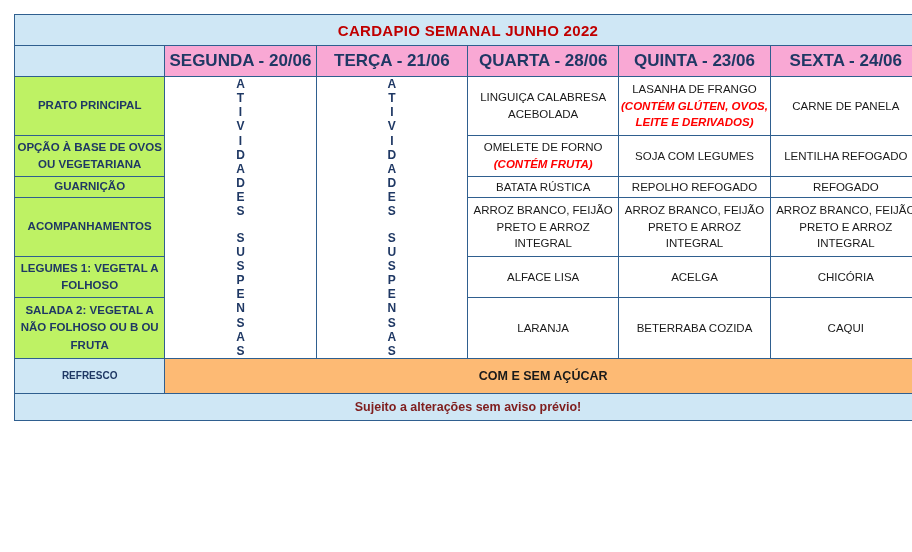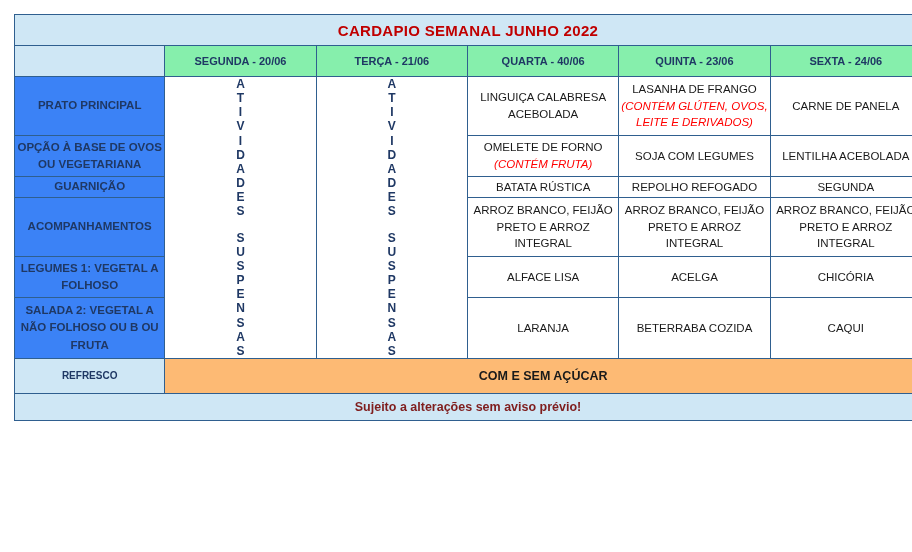--- a/index.html
+++ b/index.html
@@ -28,48 +28,48 @@
   }
   .title-cell {
     background: #cfe7f5;
     color: #c00000;
     font-weight: bold;
     font-size: 15px;
     letter-spacing: 0.3px;
     height: 30px;
   }
   .day-header {
-    background: #86efac;
-    color: #1f3864;
-    font-weight: bold;
-    font-size: 11px;
+    background: #f9a8d4;
+    color: #1f3864;
+    font-weight: bold;
+    font-size: 17px;
     height: 30px;
   }
   .corner-cell {
     background: #cfe7f5;
   }
   .row-label {
-    background: #3b82f6;
+    background: #bef264;
     color: #1f3864;
     font-weight: bold;
     font-size: 11.5px;
     line-height: 1.5;
     padding: 4px 3px;
   }
   .meal-cell {
     background: #ffffff;
     color: #1a1a1a;
     font-size: 11.5px;
     line-height: 1.45;
     padding: 5px 4px;
   }
   .allergen {
     color: #ff0000;
     font-style: italic;
-    font-weight: normal;
+    font-weight: bold;
     display: block;
   }
   .vertical-cell {
     background: #ffffff;
     color: #1f3864;
     font-weight: bold;
     font-size: 12px;
     line-height: 1.18;
     padding: 6px 0 4px 0;
     vertical-align: top;
@@ -118,21 +118,21 @@
     <col class="c-day">
   </colgroup>
   <tbody>
     <tr>
       <td class="title-cell" colspan="6">CARDAPIO SEMANAL JUNHO 2022</td>
     </tr>
     <tr>
       <td class="corner-cell"></td>
       <td class="day-header">SEGUNDA - 20/06</td>
       <td class="day-header">TERÇA - 21/06</td>
-      <td class="day-header">QUARTA - 40/06</td>
+      <td class="day-header">QUARTA - 28/06</td>
       <td class="day-header">QUINTA - 23/06</td>
       <td class="day-header">SEXTA - 24/06</td>
     </tr>
 
     <tr>
       <td class="row-label">PRATO PRINCIPAL</td>
       <td class="vertical-cell" rowspan="6">
         <span class="vertical-word">A<br>T<br>I<br>V<br>I<br>D<br>A<br>D<br>E<br>S</span>
         <span class="vertical-gap"></span>
         <span class="vertical-word">S<br>U<br>S<br>P<br>E<br>N<br>S<br>A<br>S</span>
@@ -160,37 +160,37 @@
       <td class="row-label">OPÇÃO À BASE DE OVOS OU VEGETARIANA</td>
       <td class="meal-cell">
         <span>OMELETE DE FORNO</span>
         <span class="allergen">(CONTÉM FRUTA)</span>
       </td>
       <td class="meal-cell">
         <span>SOJA COM LEGUMES</span>
         <span class="allergen"></span>
       </td>
       <td class="meal-cell">
-        <span>LENTILHA ACEBOLADA</span>
+        <span>LENTILHA REFOGADO</span>
         <span class="allergen"></span>
       </td>
     </tr>
 
     <tr>
       <td class="row-label">GUARNIÇÃO</td>
       <td class="meal-cell">
         <span>BATATA RÚSTICA</span>
         <span class="allergen"></span>
       </td>
       <td class="meal-cell">
         <span>REPOLHO REFOGADO</span>
         <span class="allergen"></span>
       </td>
       <td class="meal-cell">
-        <span>SEGUNDA</span>
+        <span>REFOGADO</span>
         <span class="allergen"></span>
       </td>
     </tr>
 
     <tr>
       <td class="row-label">ACOMPANHAMENTOS</td>
       <td class="meal-cell">
         <span>ARROZ BRANCO, FEIJÃO PRETO E ARROZ INTEGRAL</span>
         <span class="allergen"></span>
       </td>

